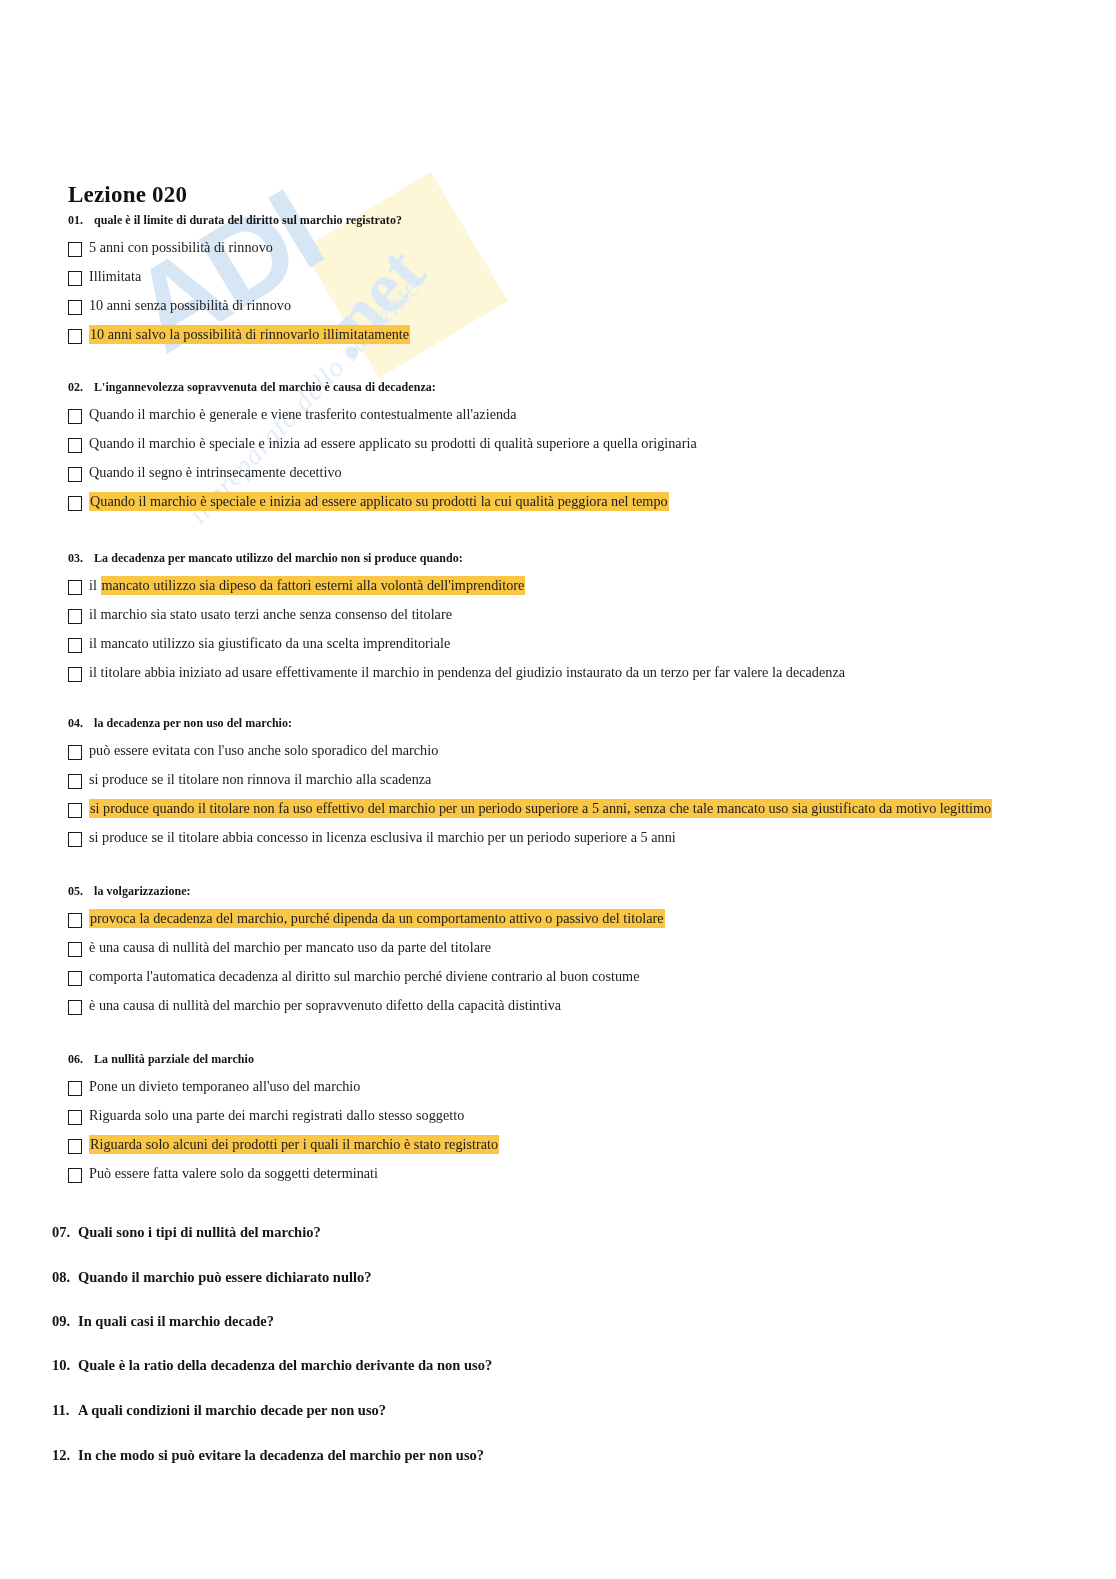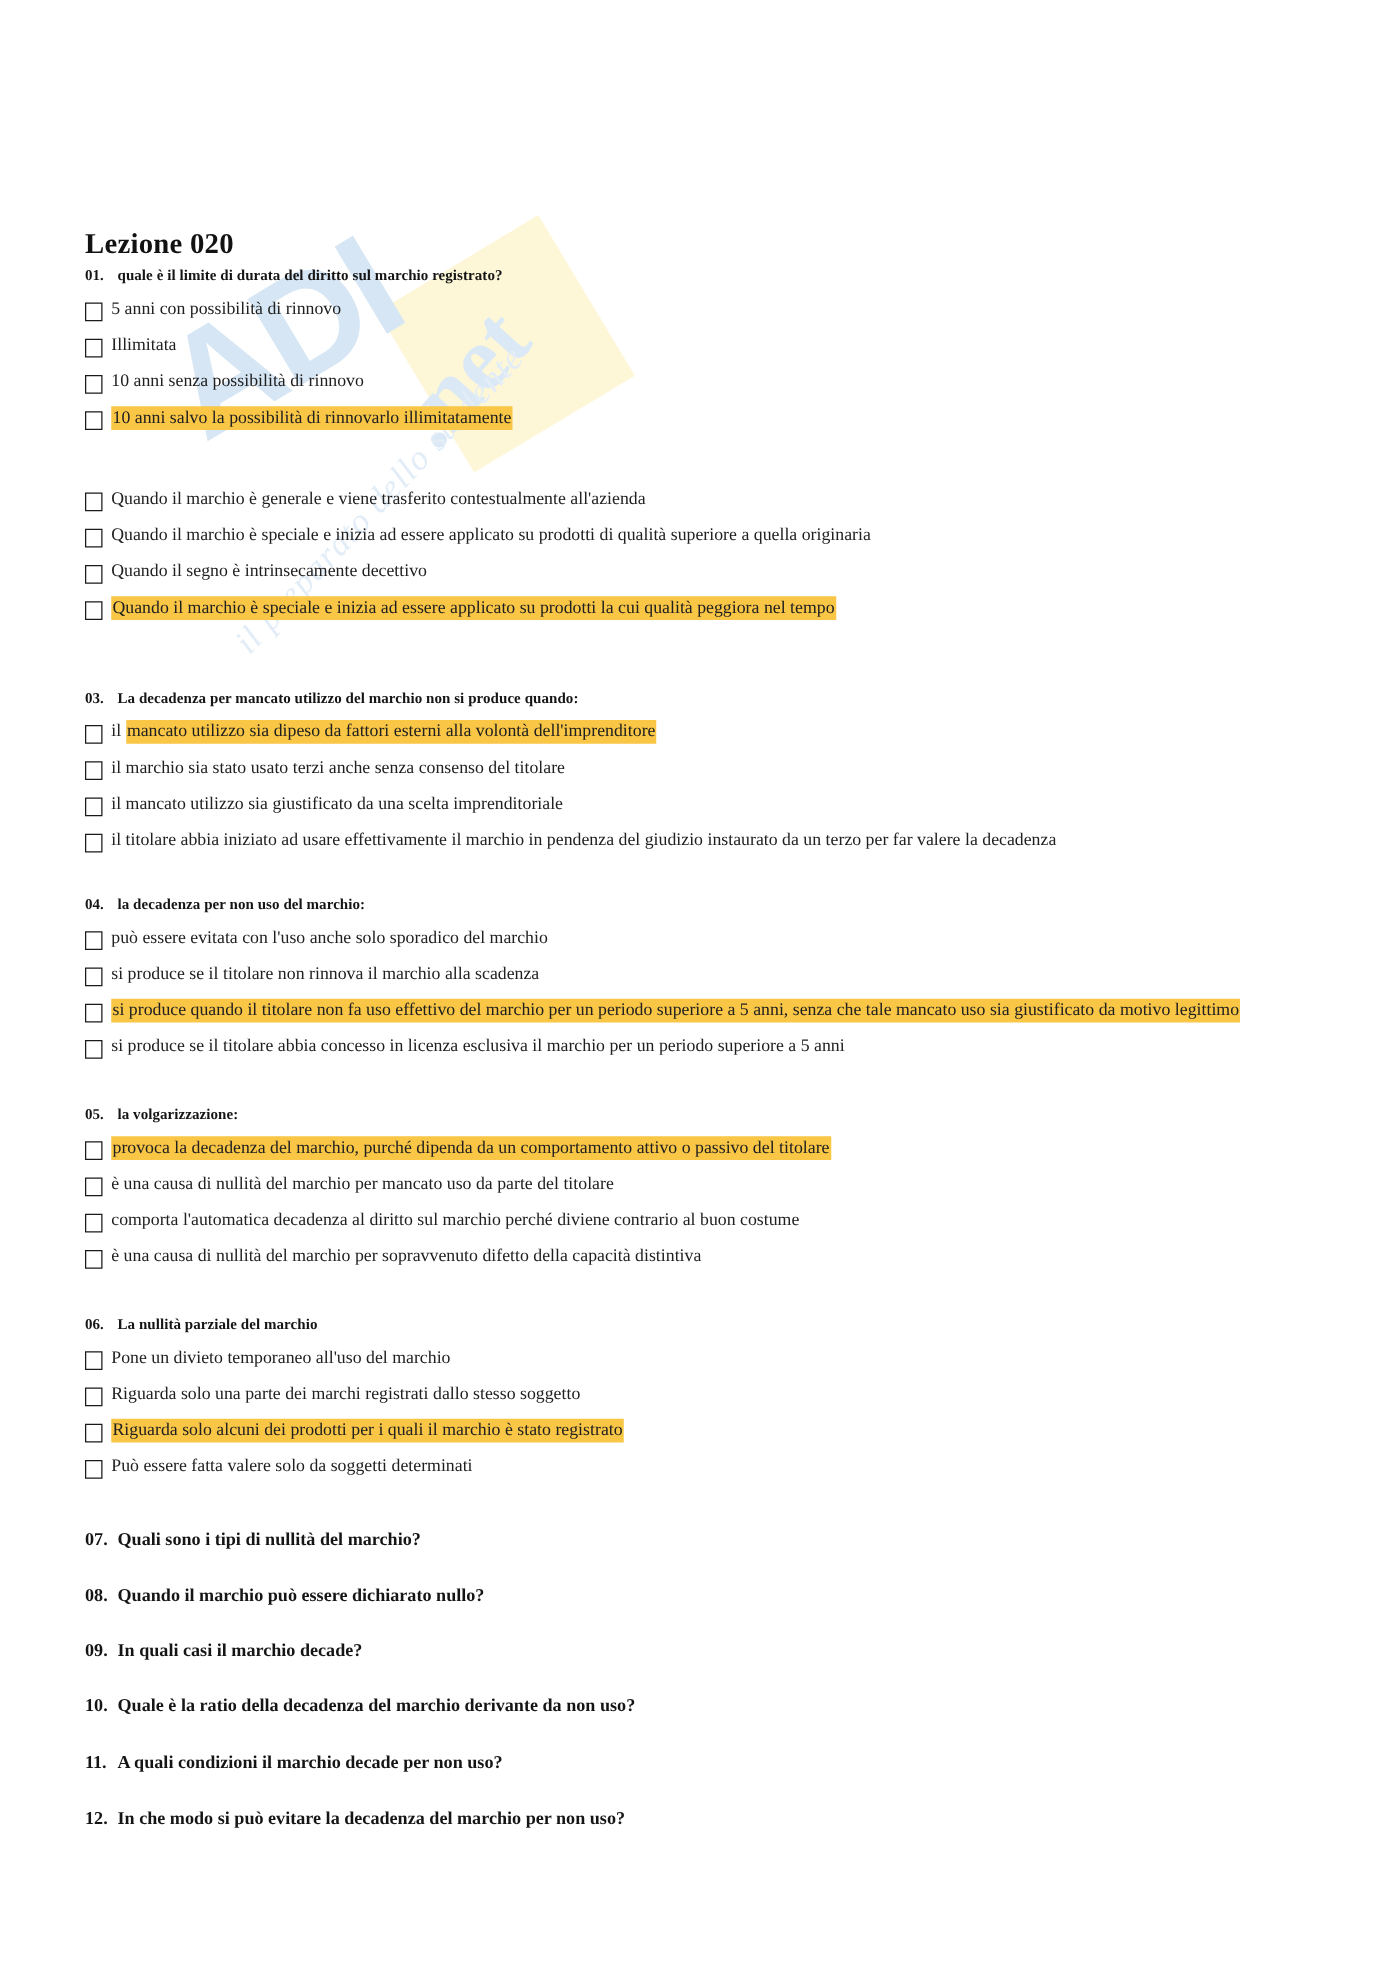--- a/index.html
+++ b/index.html
@@ -140,21 +140,21 @@
   .option-text .hl {
     background: #f9c646;
     padding: 1px 1px 2px 1px;
     box-decoration-break: clone;
     text-align: center;
     -webkit-box-decoration-break: clone;
   }
 
   .short-question {
     position: absolute;
-    left: 68px;
+    left: 52px;
     display: flex;
     align-items: center;
     font-weight: 700;
     font-size: 14.5px;
     color: #151515;
   }
 </style>
 </head>
 <body>
 
@@ -184,20 +184,24 @@
         <div class="option-row">
           <span class="checkbox"></span>
           <span class="option-text"><span>10 anni senza possibilità di rinnovo</span></span>
         </div>
         <div class="option-row">
           <span class="checkbox"></span>
           <span class="option-text"><span class="hl">10 anni salvo la possibilità di rinnovarlo illimitatamente</span></span>
         </div>
       </div>
       <div class="question-block" style="top: 380px;">
+        <div class="q-head">
+          <span class="q-num">02.</span>
+          <span class="q-text">L'ingannevolezza sopravvenuta del marchio è causa di decadenza:</span>
+        </div>
         <div class="option-row">
           <span class="checkbox"></span>
           <span class="option-text"><span>Quando il marchio è generale e viene trasferito contestualmente all'azienda</span></span>
         </div>
         <div class="option-row">
           <span class="checkbox"></span>
           <span class="option-text"><span>Quando il marchio è speciale e inizia ad essere applicato su prodotti di qualità superiore a quella originaria</span></span>
         </div>
         <div class="option-row">
           <span class="checkbox"></span>

